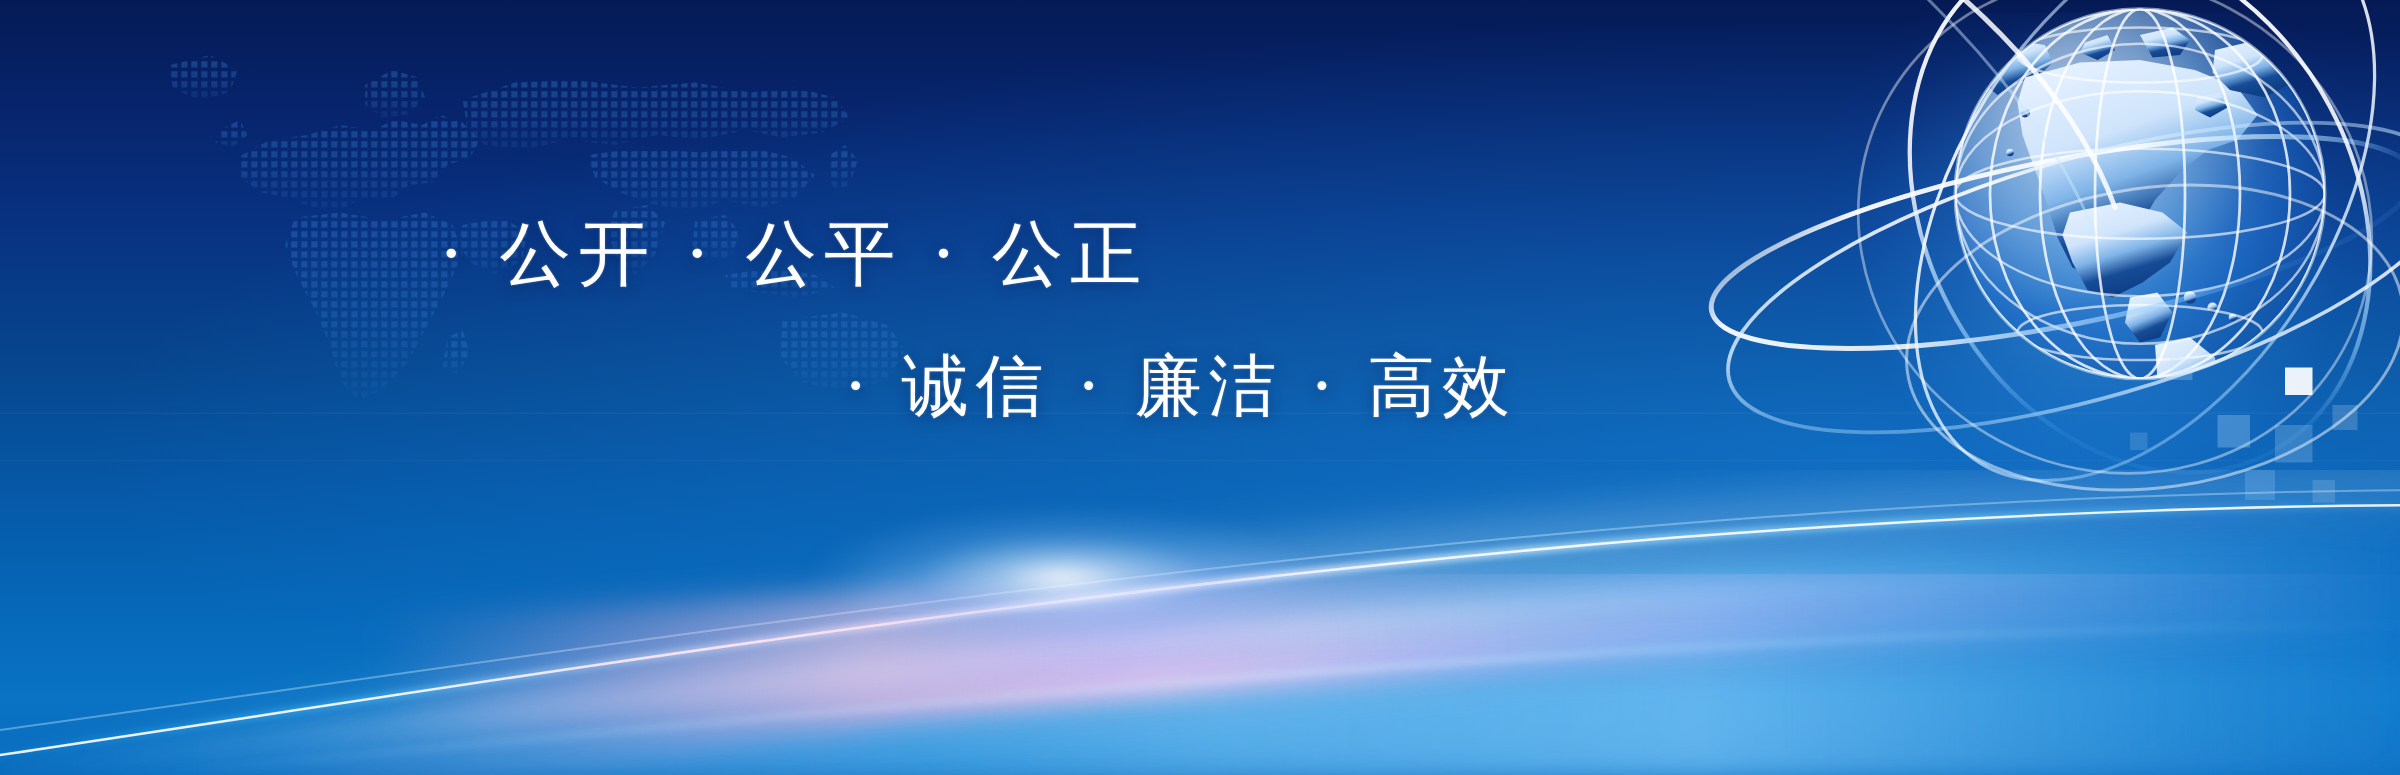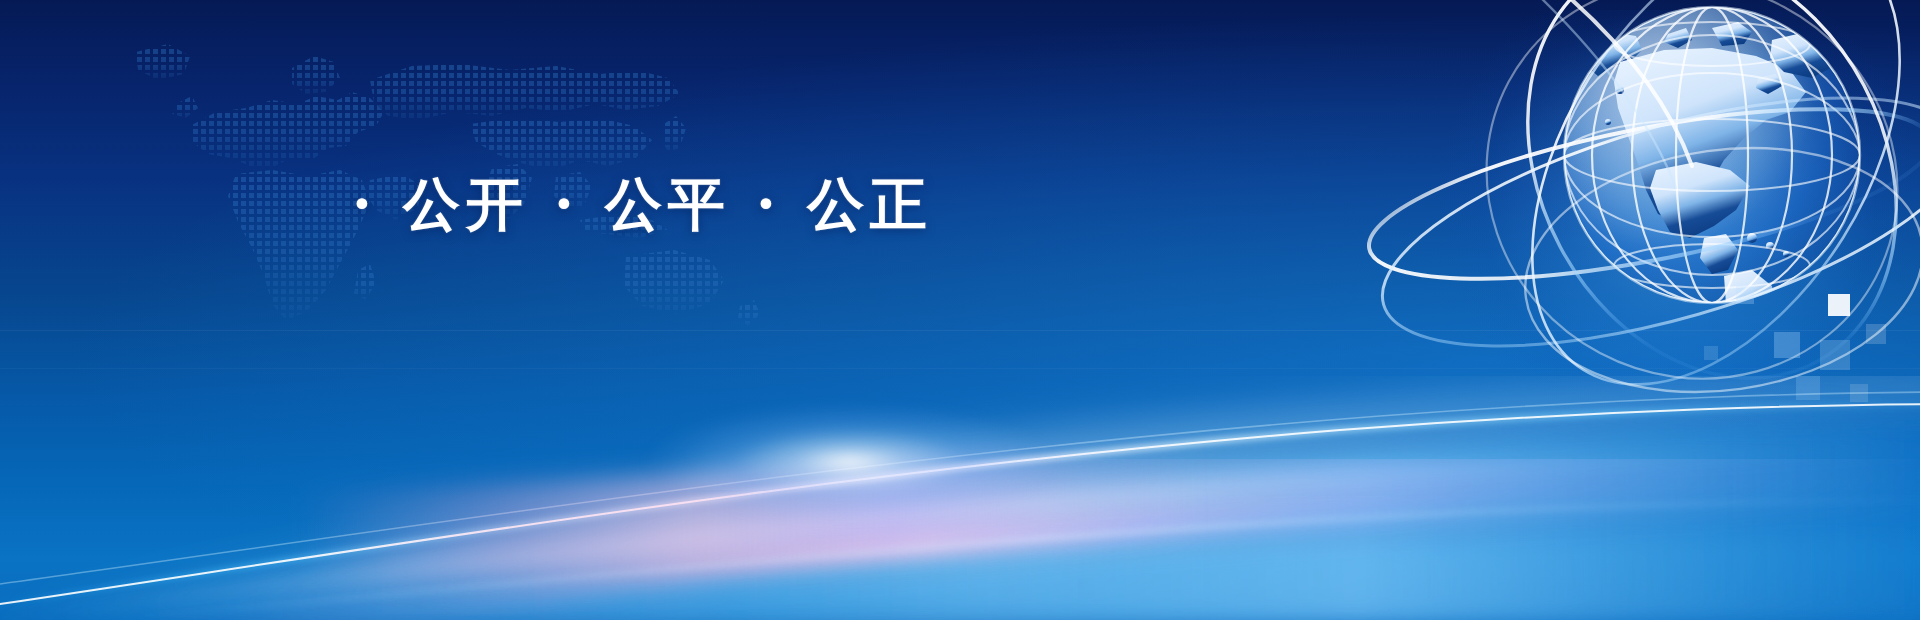--- a/index.html
+++ b/index.html
@@ -115,21 +115,21 @@
   .slogan {
     position:absolute;
     left:0; top:0;
     width:1200px; height:400px;
     pointer-events:none;
   }
   .line {
     position:absolute;
     color:#ffffff;
     font-family:"DejaVu Serif", "Liberation Serif", serif;
-    font-weight:700;
+    font-weight:400;
     white-space:nowrap;
     letter-spacing:.10em;
     text-shadow:0 2px 10px rgba(0,30,90,0.55), 0 0 2px rgba(255,255,255,0.35);
     text-align:right;
   }
   .line-1 {
     left:352px; top:175px;
     font-size:57px;
     line-height:1;
   }
@@ -380,15 +380,16 @@
 
       <path d="M700 160 C 1040 116 1380 86 1960 66" stroke="#dff2ff" stroke-width="22" fill="none" filter="url(#blurL)" opacity="0.28"></path>
     </svg>
   </div>
 
   <div class="wave-pink"></div>
   <div class="wave-flare"></div>
 
   <div class="slogan">
     <div class="line line-1">· 公开 · 公平 · 公正</div>
+    <div class="line line-2">· 诚信 · 廉洁 · 高效</div>
   </div>
 
 </div>
 
 </body></html>

